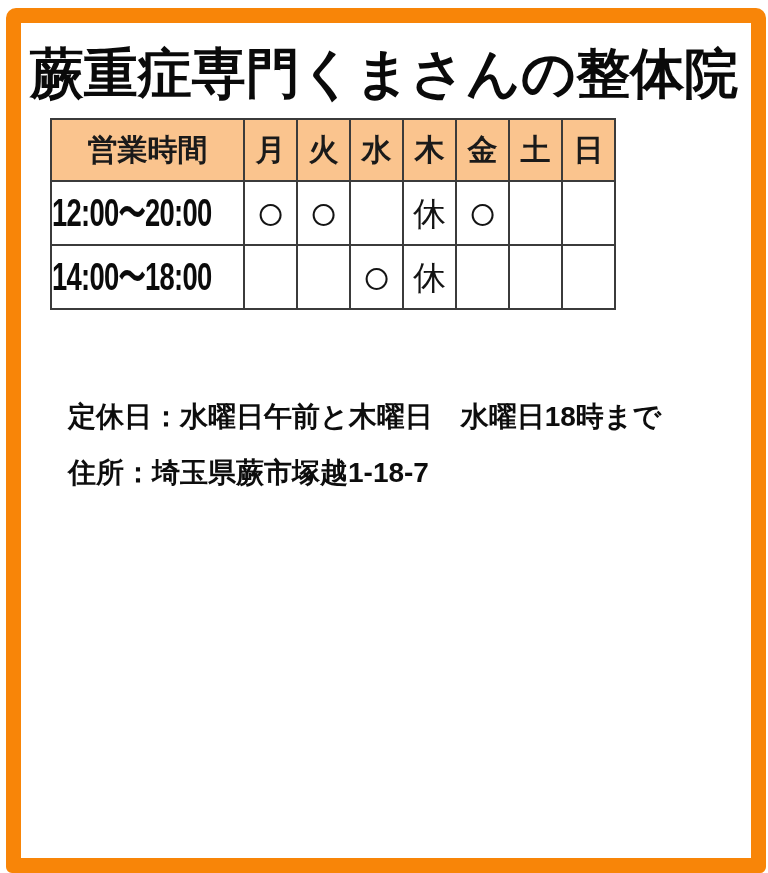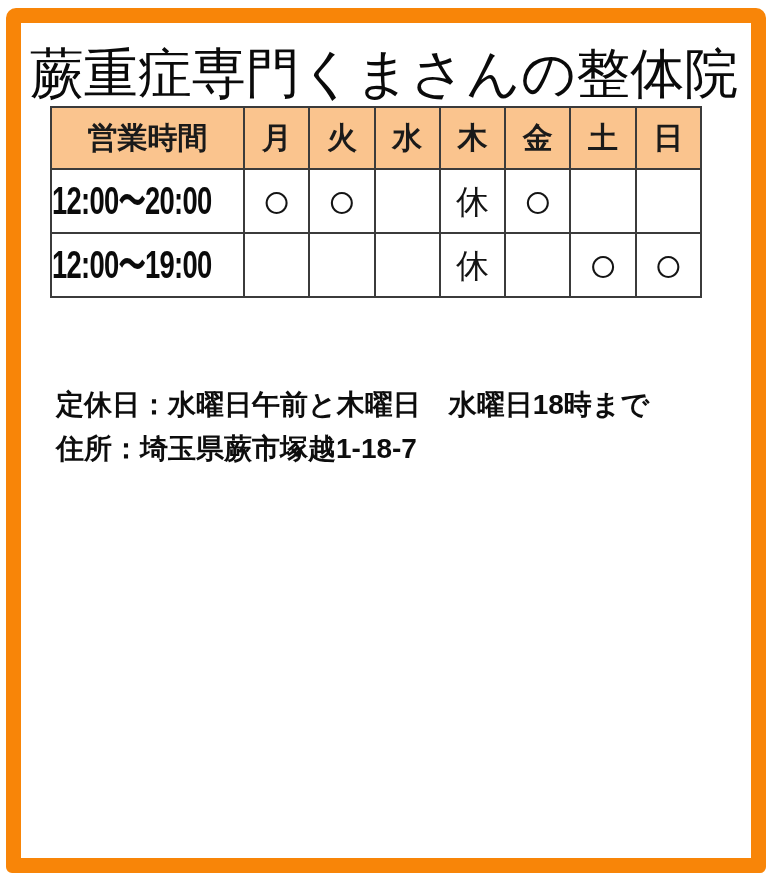--- a/index.html
+++ b/index.html
@@ -27,29 +27,29 @@
     pointer-events: none;
   }
   .title {
     position: absolute;
     top: 42px; left: 0;
     width: 100%;
     margin: 0;
     text-align: center;
     font-size: 54px;
     line-height: 1.15;
-    font-weight: 400;
+    font-weight: 700;
     color: #0a0a0a;
     letter-spacing: 0px;
     white-space: nowrap;
   }
   table.schedule {
     position: absolute;
-    top: 106px; left: 50px;
-    width: 652px;
+    top: 118px; left: 50px;
+    width: 566px;
     border-collapse: collapse;
     table-layout: fixed;
   }
   table.schedule th, table.schedule td {
     border: 2px solid var(--grid-line);
     padding: 0;
     overflow: hidden;
   }
   table.schedule thead th {
     background: var(--header-peach);
@@ -91,21 +91,21 @@
   }
   .notes {
     position: absolute;
     top: 381px; left: 52px;
     width: 660px;
     font-size: 28px;
     font-weight: 700;
     line-height: 40px;
     color: #0d0d0d;
   }
-  .notes p { margin: 4px; white-space: nowrap; }
+  .notes p { margin: 16px; white-space: nowrap; }
 </style>
 </head>
 <body>
 
 <div class="page">
   <div class="frame"></div>
 
   <h1 class="title">蕨重症専門くまさんの整体院</h1>
 
   <table class="schedule">
@@ -126,28 +126,28 @@
         <td class="time"><span class="time-text">12:00〜20:00</span></td>
         <td class="mark is-circle">○</td>
         <td class="mark is-circle">○</td>
         <td class="mark"></td>
         <td class="mark">休</td>
         <td class="mark is-circle">○</td>
         <td class="mark"></td>
         <td class="mark"></td>
       </tr>
       <tr>
-        <td class="time"><span class="time-text">12:00〜19:00</span></td>
+        <td class="time"><span class="time-text">14:00〜18:00</span></td>
+        <td class="mark"></td>
+        <td class="mark"></td>
+        <td class="mark is-circle">○</td>
+        <td class="mark">休</td>
         <td class="mark"></td>
         <td class="mark"></td>
         <td class="mark"></td>
-        <td class="mark">休</td>
-        <td class="mark"></td>
-        <td class="mark is-circle">○</td>
-        <td class="mark is-circle">○</td>
       </tr>
     </tbody>
   </table>
 
   <div class="notes">
     <p>定休日：水曜日午前と木曜日　水曜日18時まで</p>
     <p>住所：埼玉県蕨市塚越1-18-7</p>
   </div>
 </div>
 

